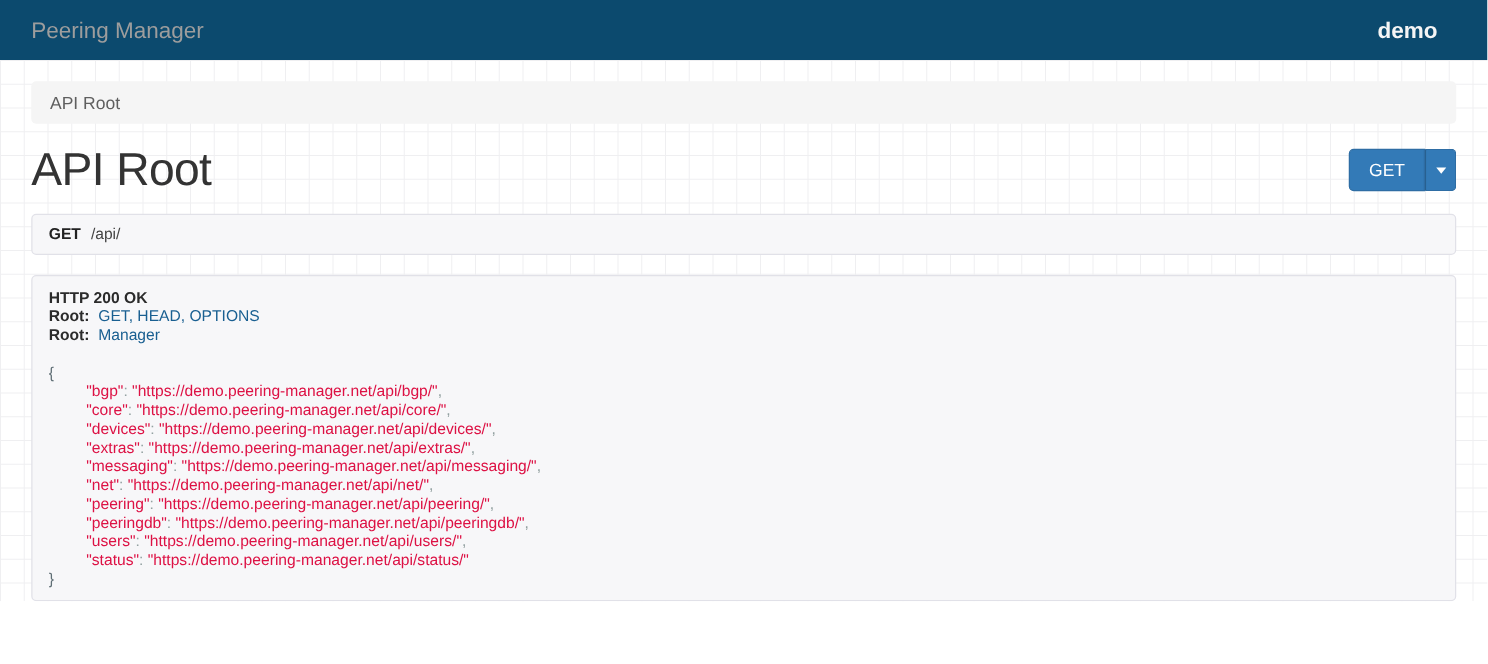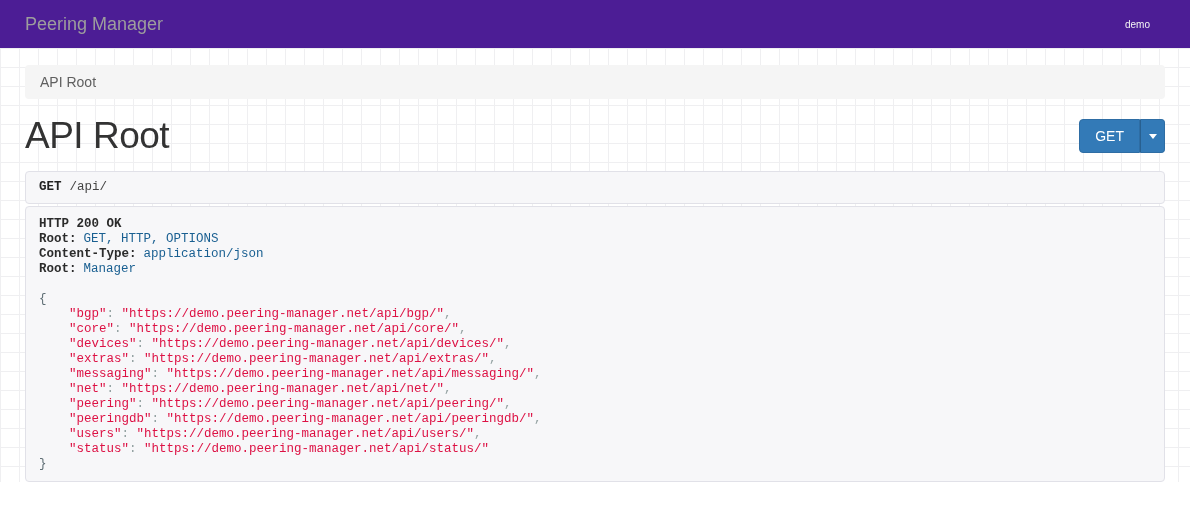--- a/index.html
+++ b/index.html
@@ -6,36 +6,36 @@
   html, body { width: 1190px; }
   body {
     font-family: "Liberation Sans", sans-serif;
     background: #ffffff;
     color: #333;
   }
 
   
   .navbar {
     height: 48px;
-    background: #4c1d95;
+    background: #0c4a6e;
     display: flex;
     align-items: center;
     justify-content: space-between;
     padding: 0 40px 0 25px;
   }
   .brand {
     color: #9d9d9d;
     font-size: 18px;
     text-decoration: none;
     cursor: pointer;
   }
   .user-menu {
     color: #f5f5f5;
-    font-size: 10px;
-    font-weight: 400;
+    font-size: 18px;
+    font-weight: 700;
     text-decoration: none;
     cursor: pointer;
   }
 
   
   .grid-area {
     background-color: #ffffff;
     background-image:
       linear-gradient(#efeff1 1px, transparent 1px),
       linear-gradient(90deg, #efeff1 1px, transparent 1px);
@@ -98,34 +98,34 @@
     border-left: 4px solid transparent;
     border-right: 4px solid transparent;
     border-top: 5px solid #ffffff;
   }
 
   
   .code-box {
     background: #f7f7f9;
     border: 1px solid #e1e1e8;
     border-radius: 4px;
-    font-family: Liberation Mono, monospace;
+    font-family: Liberation Sans, sans-serif;
     font-size: 12.5px;
     line-height: 15px;
     color: #333;
   }
   .request-box {
     margin-top: 11px;
     padding: 8px 13px;
   }
   .request-box b { color: #222; }
   .request-path { margin-left: 8px; color: #444; }
 
   .response-box {
-    margin-top: 2px;
+    margin-top: 16px;
     padding: 10px 13px 9px 13px;
   }
   .line { white-space: nowrap; }
   .line.blank { height: 15px; }
   .line b { color: #2b2b2b; font-weight: 700; }
   .hval { color: #195f91; margin-left: 7px; }
   .brace { color: #5f6e75; }
   .pun { color: #93a1a1; white-space: pre; }
   .indent { padding-left: 30px; }
   .str, a.str { color: #dd1144; text-decoration: none; }
@@ -154,22 +154,21 @@
       <button class="btn btn-caret">
           <span class="caret"></span>
         </button>
     </div>
   </div>
 
   <div class="code-box request-box"><b>GET</b><span class="request-path">/api/</span></div>
 
   <div class="code-box response-box">
     <div class="line"><b>HTTP 200 OK</b></div>
-    <div class="line"><b>Root:</b><span class="hval">GET, HTTP, OPTIONS</span></div>
-    <div class="line"><b>Content-Type:</b><span class="hval">application/json</span></div>
+    <div class="line"><b>Root:</b><span class="hval">GET, HEAD, OPTIONS</span></div>
     <div class="line"><b>Root:</b><span class="hval">Manager</span></div>
     <div class="line blank"></div>
     <div class="line"><span class="brace">{</span></div>
 
     <div class="line indent"><span class="str">"bgp"</span><span class="pun">: </span><a class="str">"https://demo.peering-manager.net/api/bgp/"</a><span class="pun">,</span></div>
     <div class="line indent"><span class="str">"core"</span><span class="pun">: </span><a class="str">"https://demo.peering-manager.net/api/core/"</a><span class="pun">,</span></div>
     <div class="line indent"><span class="str">"devices"</span><span class="pun">: </span><a class="str">"https://demo.peering-manager.net/api/devices/"</a><span class="pun">,</span></div>
     <div class="line indent"><span class="str">"extras"</span><span class="pun">: </span><a class="str">"https://demo.peering-manager.net/api/extras/"</a><span class="pun">,</span></div>
     <div class="line indent"><span class="str">"messaging"</span><span class="pun">: </span><a class="str">"https://demo.peering-manager.net/api/messaging/"</a><span class="pun">,</span></div>
     <div class="line indent"><span class="str">"net"</span><span class="pun">: </span><a class="str">"https://demo.peering-manager.net/api/net/"</a><span class="pun">,</span></div>

